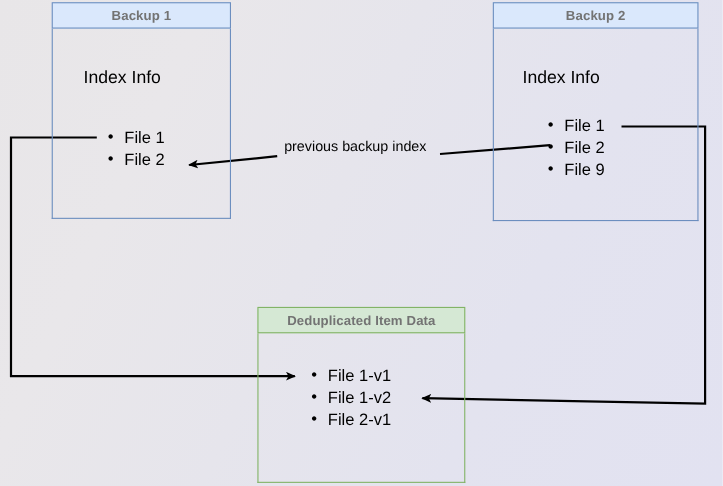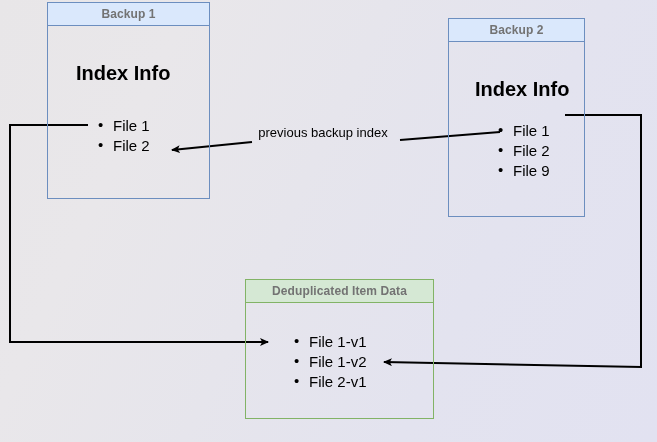--- a/index.html
+++ b/index.html
@@ -64,24 +64,23 @@
   }
   .node.green .node-body {
     background: transparent;
     border: 1px solid #82b366;
     border-top: 0;
   }
 
   
   .index-label {
     position: absolute;
-    font-size: 20px;
+    font-size: 16px;
     color: #000;
     white-space: nowrap;
-    font-weight: bold;
   }
   .file-list {
     position: absolute;
     margin: 0;
     padding: 0;
     list-style: none;
   }
   .file-list li {
     font-size: 15px;
     color: #000;
@@ -144,35 +143,35 @@
     <div class="node-header">Backup 1</div>
     <div class="node-body" style="height:173px;">
       <div class="index-label" style="left:28px; top:36px;">Index Info</div>
       <ul class="file-list" style="left:50px; top:90px;">
         <li>File 1</li>
         <li>File 2</li>
       </ul>
     </div>
   </div>
 
-  <div class="node blue" id="node-backup2" style="left:448px; top:18px; width:137px; height:199px;">
+  <div class="node blue" id="node-backup2" style="left:448px; top:2px; width:187px; height:199px;">
     <div class="node-header">Backup 2</div>
     <div class="node-body" style="height:175px;">
       <div class="index-label" style="left:26px; top:36px;">Index Info</div>
       <ul class="file-list" style="left:49px; top:79px;">
         <li>File 1</li>
         <li>File 2</li>
         <li>File 9</li>
       </ul>
     </div>
   </div>
 
-  <div class="node green" id="node-dedup" style="left:245px; top:279px; width:189px; height:160px;">
+  <div class="node green" id="node-dedup" style="left:234px; top:279px; width:189px; height:160px;">
     <div class="node-header">Deduplicated Item Data</div>
-    <div class="node-body" style="height:116px;">
+    <div class="node-body" style="height:136px;">
       <ul class="file-list" style="left:48px; top:29px;">
         <li>File 1-v1</li>
         <li>File 1-v2</li>
         <li>File 2-v1</li>
       </ul>
     </div>
   </div>
 
   <div class="caption" style="left:248px; top:124px; width:150px;">
     <span>previous backup index</span>

